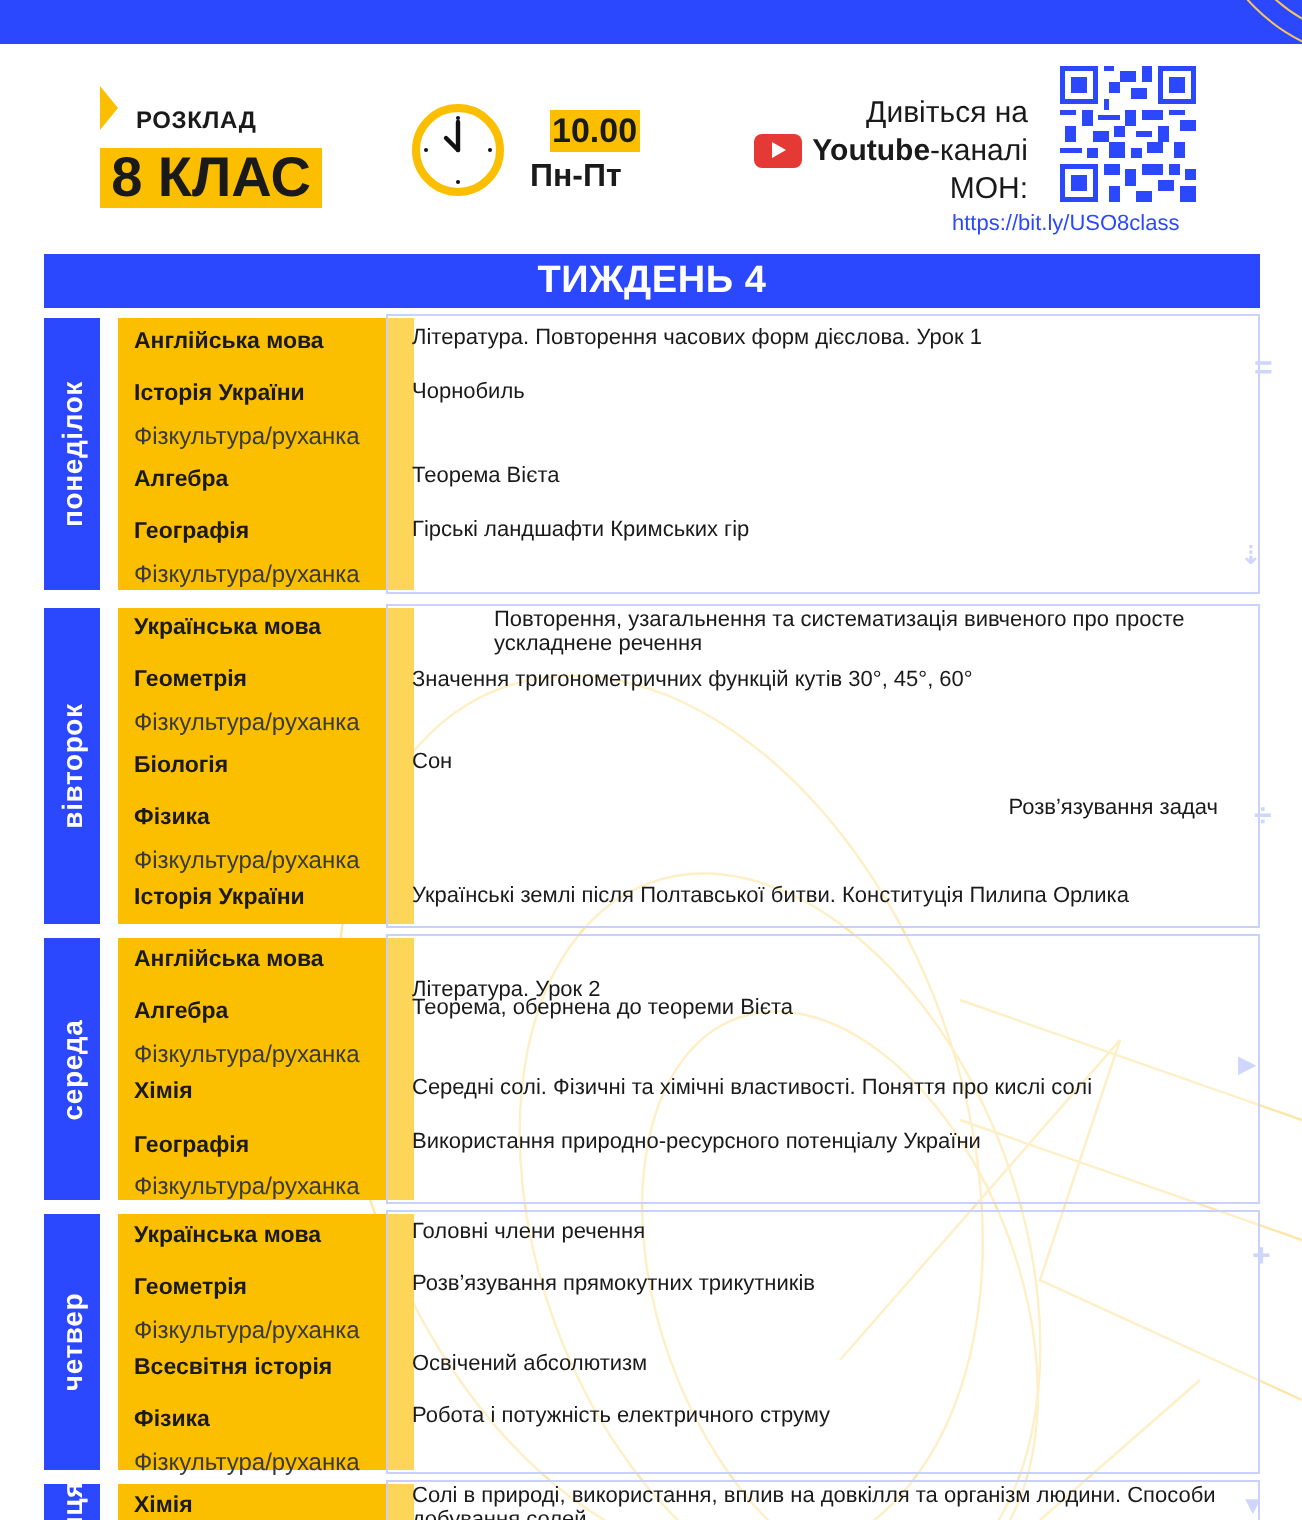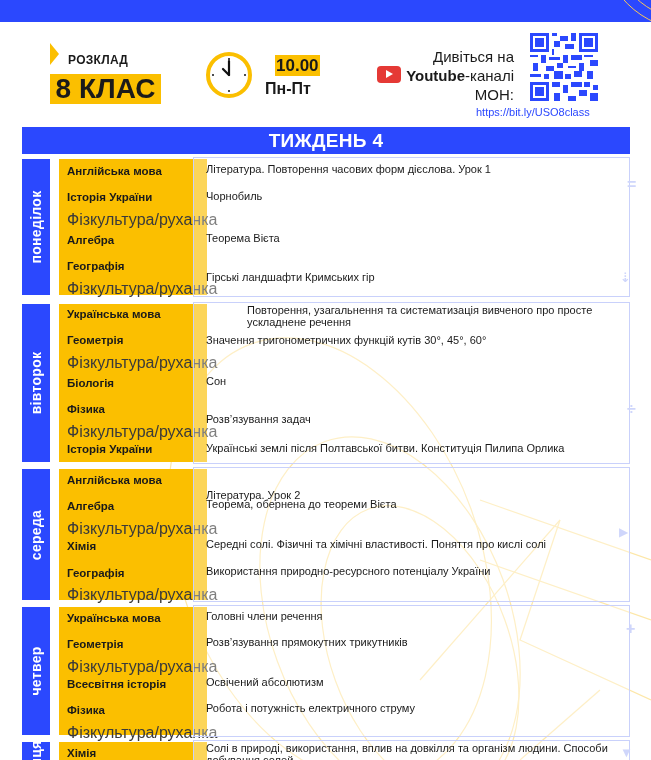--- a/index.html
+++ b/index.html
@@ -15,36 +15,36 @@
   .rozklad { display: flex; align-items: center; height: 24px; }
   .rozklad .arrow { width: 0; height: 0; border-top: 11px solid transparent; border-bottom: 11px solid transparent; border-left: 9px solid #fbbf00; margin-right: 9px; }
   .rozklad .txt { font-weight: bold; font-size: 12px; letter-spacing: 0.3px; margin-top: 12px; }
   .klas { margin-top: 8px; background: #fbbf00; width: 111px; height: 30px; display: flex; align-items: center; justify-content: center; font-weight: bold; font-size: 28px; }
 
   .clock { position: absolute; left: 205px; top: 51px; width: 48px; height: 48px; }
   .time-badge { position: absolute; left: 275px; top: 55px; background: #fbbf00; padding: 0 1px; height: 21px; font-size: 17px; font-weight: bold; line-height: 21px; }
   .days-range { position: absolute; left: 265px; top: 80px; font-size: 16px; font-weight: bold; }
 
   .yt-block { position: absolute; right: 137px; top: 47px; text-align: right; font-size: 15px; line-height: 19px; }
-  .yt-line { display: flex; align-items: flex-start; justify-content: flex-end; padding-left: 40px; }
+  .yt-line { display: flex; align-items: center; justify-content: flex-end; padding-left: 40px; }
   .yt-logo { width: 24px; height: 17px; background: #e53935; border-radius: 4px; position: relative; margin-right: 5px; }
   .yt-logo::after { content: ""; position: absolute; left: 9px; top: 4px; border-top: 4.5px solid transparent; border-bottom: 4.5px solid transparent; border-left: 7px solid #fff; }
   .yt-bold { font-weight: bold; }
   .qr { position: absolute; left: 530px; top: 33px; width: 68px; height: 68px; }
   .qr-link { position: absolute; left: 476px; top: 106px; font-size: 11px; color: #2b48fe; text-decoration: none; }
 
   .week-title { position: absolute; left: 22px; top: 127px; width: 608px; height: 27px; background: #2b48fe; color: #fff; font-weight: bold; font-size: 19px; text-align: center; line-height: 27px; letter-spacing: 0.3px; }
 
   .day-block { position: absolute; left: 22px; width: 608px; }
   .day-label { position: absolute; left: 0; top: 0; width: 28px; bottom: 0; background: #2b48fe; }
   .day-label span { position: absolute; left: 50%; top: 50%; transform: translate(-50%, -50%) rotate(-90deg); color: #fff; font-weight: bold; font-size: 14px; white-space: nowrap; letter-spacing: 0.3px; }
   .subjects { position: absolute; left: 37px; top: 0; width: 148px; bottom: 0; background: #fbbf00; }
   .desc { position: absolute; left: 171px; top: -2px; right: 0; bottom: -2px; border: 1.5px solid #c9d1fb; background: rgba(255,255,255,0.35); }
   .subj-name { position: absolute; left: 8px; font-weight: bold; font-size: 11.5px; white-space: nowrap; }
-  .subj-pe { position: absolute; left: 8px; font-size: 16px; color: #3a3a3a; white-space: nowrap; }
+  .subj-pe { position: absolute; left: 8px; font-size: 12px; color: #3a3a3a; white-space: nowrap; }
   .desc-text { position: absolute; left: 12px; right: 20px; font-size: 11px; line-height: 11.5px; }
 
   .side-icon { position: absolute; color: #cfd6fb; font-weight: bold; }
 </style>
 </head>
 <body>
 
 <svg class="bg-deco" viewBox="0 0 651 760">
   <g fill="none" stroke="#fde7a8" stroke-width="1.2">
     <ellipse cx="330" cy="560" rx="150" ry="230" transform="rotate(-20 330 560)"></ellipse>
@@ -159,42 +159,42 @@
       <div class="subj-name" style="top: 32px;">Історія України</div>
       <div class="subj-pe" style="top: 52px;">Фізкультура/руханка</div>
       <div class="subj-name" style="top: 75px;">Алгебра</div>
       <div class="subj-name" style="top: 101px;">Географія</div>
       <div class="subj-pe" style="top: 121px;">Фізкультура/руханка</div>
     </div>
   <div class="desc">
       <div class="desc-text" style="top: 6px;">Література. Повторення часових форм дієслова. Урок 1</div>
       <div class="desc-text" style="top: 33px;">Чорнобиль</div>
       <div class="desc-text" style="top: 75px;">Теорема Вієта</div>
-      <div class="desc-text" style="top: 114px;">Гірські ландшафти Кримських гір</div>
+      <div class="desc-text" style="top: 102px;">Гірські ландшафти Кримських гір</div>
     </div>
 </div>
 
 <div class="day-block" id="day-1" style="top:304px;height:158px;">
   <div class="day-label">
       <span>вівторок</span>
     </div>
   <div class="subjects">
       <div class="subj-name" style="top: 4px;">Українська мова</div>
       <div class="subj-name" style="top: 30px;">Геометрія</div>
       <div class="subj-pe" style="top: 50px;">Фізкультура/руханка</div>
       <div class="subj-name" style="top: 73px;">Біологія</div>
       <div class="subj-name" style="top: 99px;">Фізика</div>
       <div class="subj-pe" style="top: 119px;">Фізкультура/руханка</div>
       <div class="subj-name" style="top: 139px;">Історія України</div>
     </div>
   <div class="desc">
       <div class="desc-text" style="top: 2px; margin-left: 41px;">Повторення, узагальнення та систематизація вивченого про просте ускладнене речення</div>
       <div class="desc-text" style="top: 32px;">Значення тригонометричних функцій кутів 30°, 45°, 60°</div>
       <div class="desc-text" style="top: 73px;">Сон</div>
-      <div class="desc-text" style="top: 111px;">Розв’язування задач</div>
+      <div class="desc-text" style="top: 96px; text-align: right;">Розв’язування задач</div>
       <div class="desc-text" style="top: 140px;">Українські землі після Полтавської битви. Конституція Пилипа Орлика</div>
     </div>
 </div>
 
 <div class="day-block" id="day-2" style="top:469px;height:131px;">
   <div class="day-label">
       <span>середа</span>
     </div>
   <div class="subjects">
       <div class="subj-name" style="top: 5px;">Англійська мова</div>

